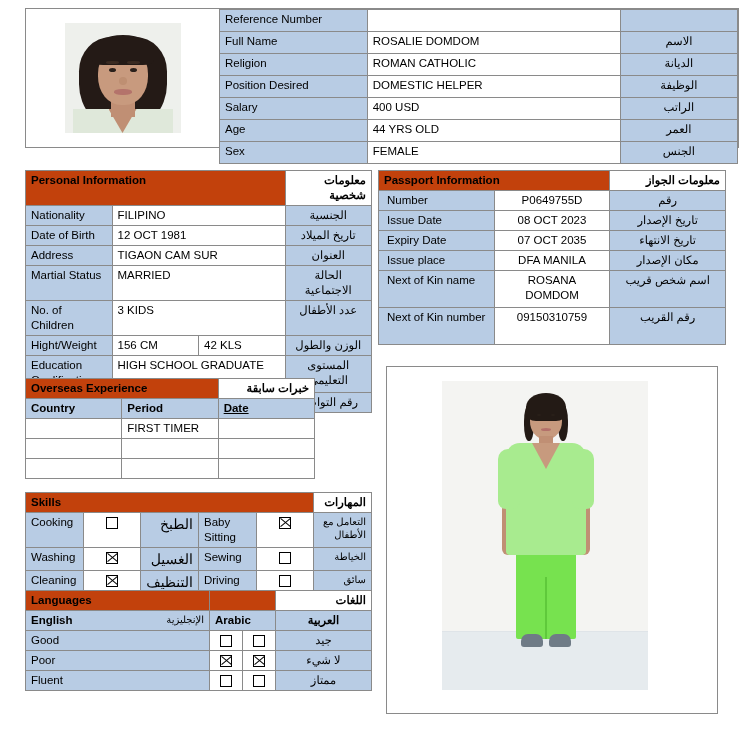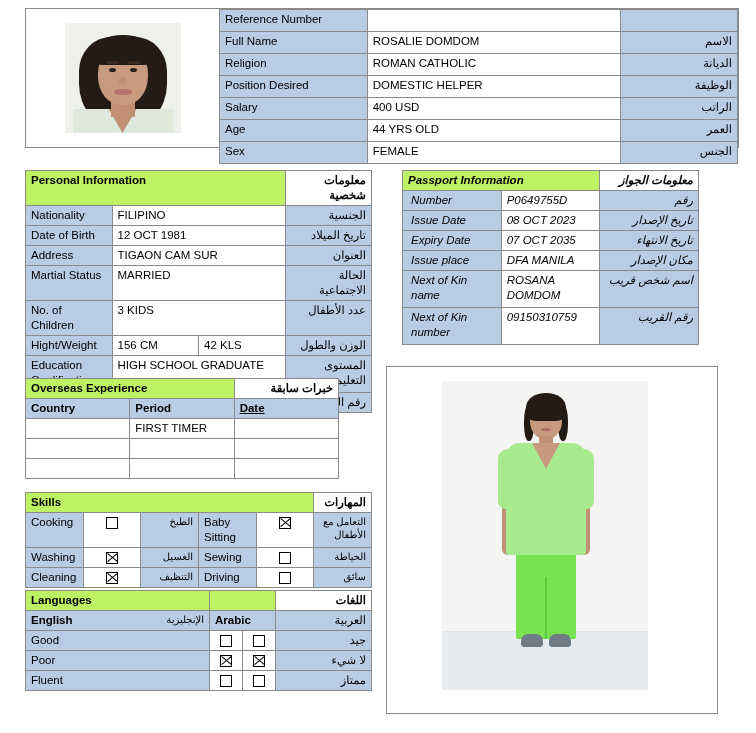--- a/index.html
+++ b/index.html
@@ -26,22 +26,22 @@
   table.cv td {
     border: 1px solid #8a8a8a;
     padding: 2px 5px;
     vertical-align: top;
     font-size: 11.5px;
     line-height: 1.3;
     height: 15px;
   }
   .lbl      { background: #b8cce4; }
   .val      { background: #ffffff; }
-  .ar       { background: #b8cce4; text-align: right; direction: rtl; font-size: 11px; }
-  .hdr      { background: #bef264; font-weight: bold; font-size: 12px; }
+  .ar       { background: #b8cce4; text-align: center; direction: rtl; font-size: 11px; }
+  .hdr      { background: #c2410c; font-weight: bold; font-size: 12px; }
   .hdr-ar   { background: #ffffff; font-weight: bold; text-align: right; direction: rtl; font-size: 12px; }
   .colhdr   { background: #b8cce4; font-weight: bold; font-size: 12px; }
 
   
   #top-block {
     position: absolute;
     left: 25px;
     top: 8px;
     width: 714px;
     height: 140px;
@@ -112,41 +112,41 @@
     background: #dfe8da;
   }
   .p-vee {
     position: absolute;
     background: #c08f74;
     clip-path: polygon(50% 100%, 0 0, 100% 0);
   }
 
   
   #personal-table  { position: absolute; left: 25px;  top: 170px; width: 347px; }
-  #passport-table  { position: absolute; left: 402px; top: 170px; width: 297px; font-style: italic; }
-  #overseas-table  { position: absolute; left: 25px;  top: 378px; width: 314px; }
+  #passport-table  { position: absolute; left: 378px; top: 170px; width: 348px; }
+  #overseas-table  { position: absolute; left: 25px;  top: 378px; width: 290px; }
   #skills-table    { position: absolute; left: 25px;  top: 492px; width: 347px; }
   #languages-table { position: absolute; left: 25px;  top: 590px; width: 347px; }
 
   #personal-table td.c1 { width: 95px; }
   #personal-table td.c2 { width: 75px; }
   #personal-table td.c3 { width: 72px; }
   #personal-table td.c4 { width: 105px; }
 
   #passport-table td.c1 { width: 105px; padding-left: 8px; }
-  #passport-table td.c2 { width: 125px; }
+  #passport-table td.c2 { width: 125px; text-align: center; }
   #passport-table td.c3 { width: 97px; }
 
   #overseas-table td.c1 { width: 128px; }
   #overseas-table td.c2 { width: 110px; }
   #overseas-table td.c3 { width: 109px; text-decoration: underline; }
 
   #skills-table td.s1 { width: 73px; }
   #skills-table td.s2 { width: 46px; text-align: center; }
-  #skills-table td.s3 { width: 54px; text-align: right; direction: rtl; font-size: 10px; }
+  #skills-table td.s3 { width: 54px; text-align: right; direction: rtl; font-size: 14px; }
   #skills-table td.s4 { width: 72px; }
   #skills-table td.s5 { width: 46px; text-align: center; }
   #skills-table td.s6 { width: 56px; text-align: right; direction: rtl; font-size: 10px; }
 
   #languages-table td.g1 { width: 173px; }
   #languages-table td.g2 { width: 89px; }
   #languages-table td.g3 { width: 85px; }
   #languages-table td.cc { text-align: center; }
 
   .arinline {
@@ -452,21 +452,21 @@
       <td class="hdr" colspan="2"></td>
       <td class="hdr-ar g3">اللغات</td>
     </tr>
 
     <tr>
       <td class="colhdr g1">
         <span>English</span>
         <span class="arinline">الإنجليزية</span>
       </td>
       <td class="colhdr g2" colspan="2">Arabic</td>
-      <td class="ar g3" style="font-weight:normal;">العربية</td>
+      <td class="ar g3" style="font-weight:bold;">العربية</td>
     </tr>
 
     <tr>
       <td class="lbl g1">Good</td>
       <td class="val cc"><span class="box"></span></td>
       <td class="val cc"><span class="box"></span></td>
       <td class="ar g3">جيد</td>
     </tr>
     <tr>
       <td class="lbl g1">Poor</td>

